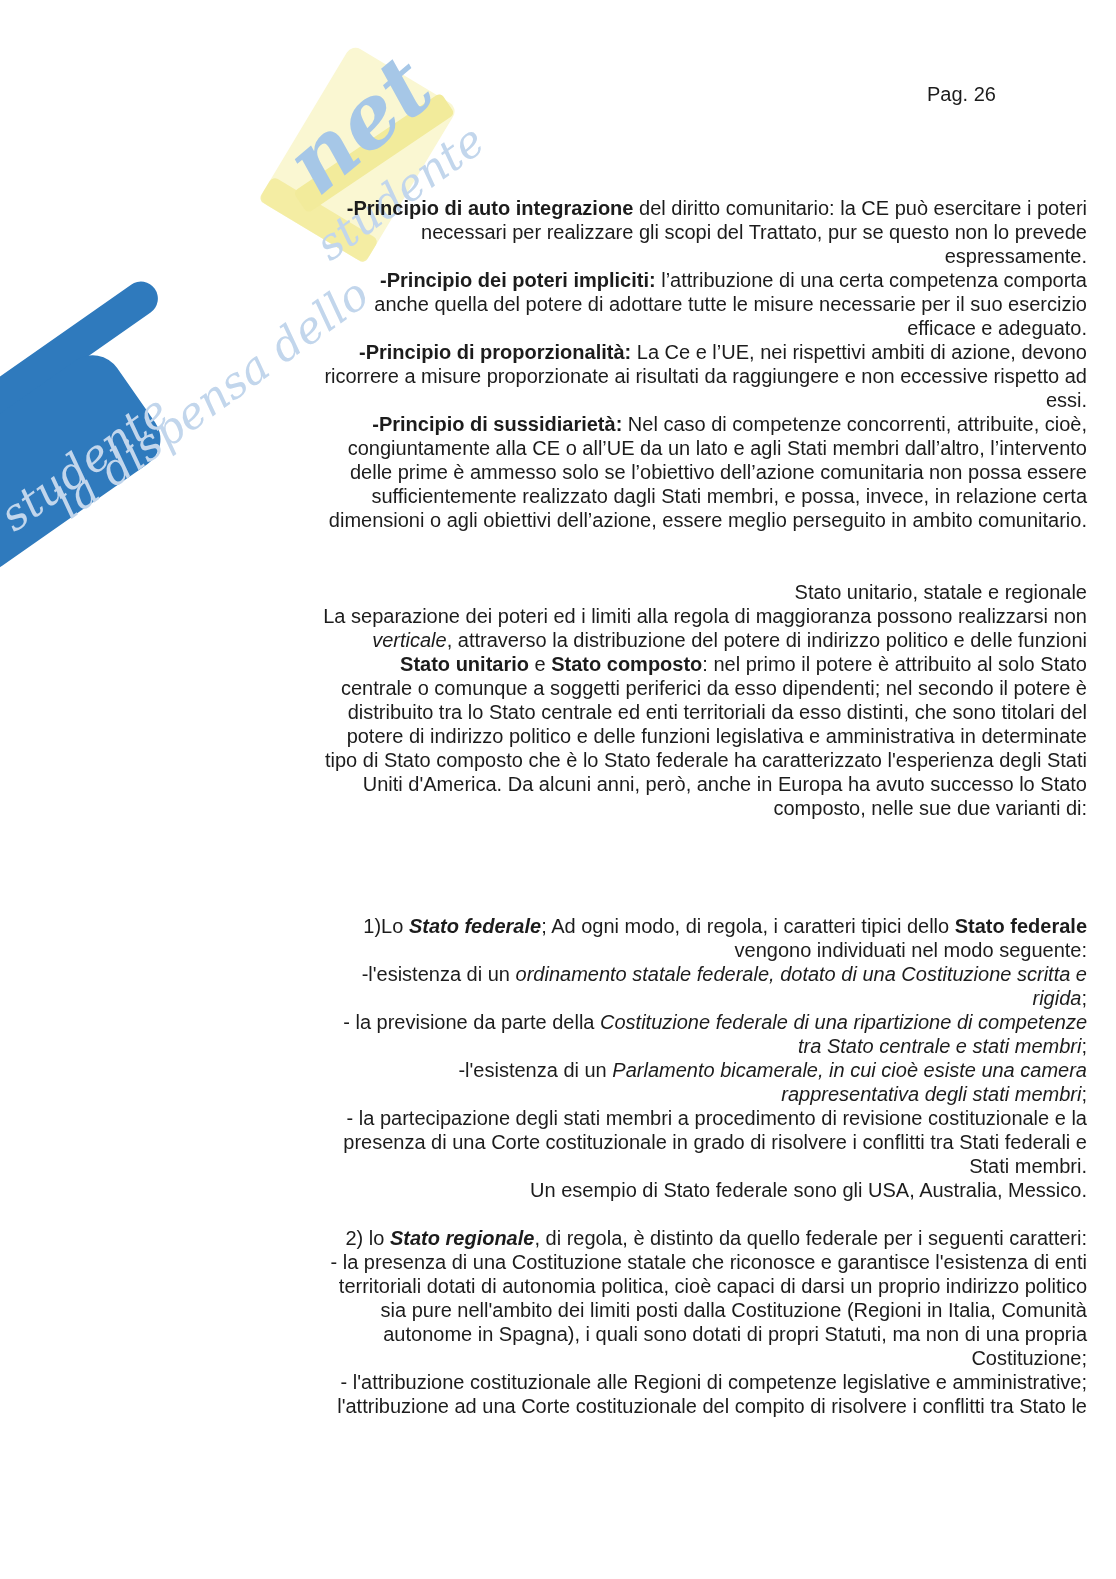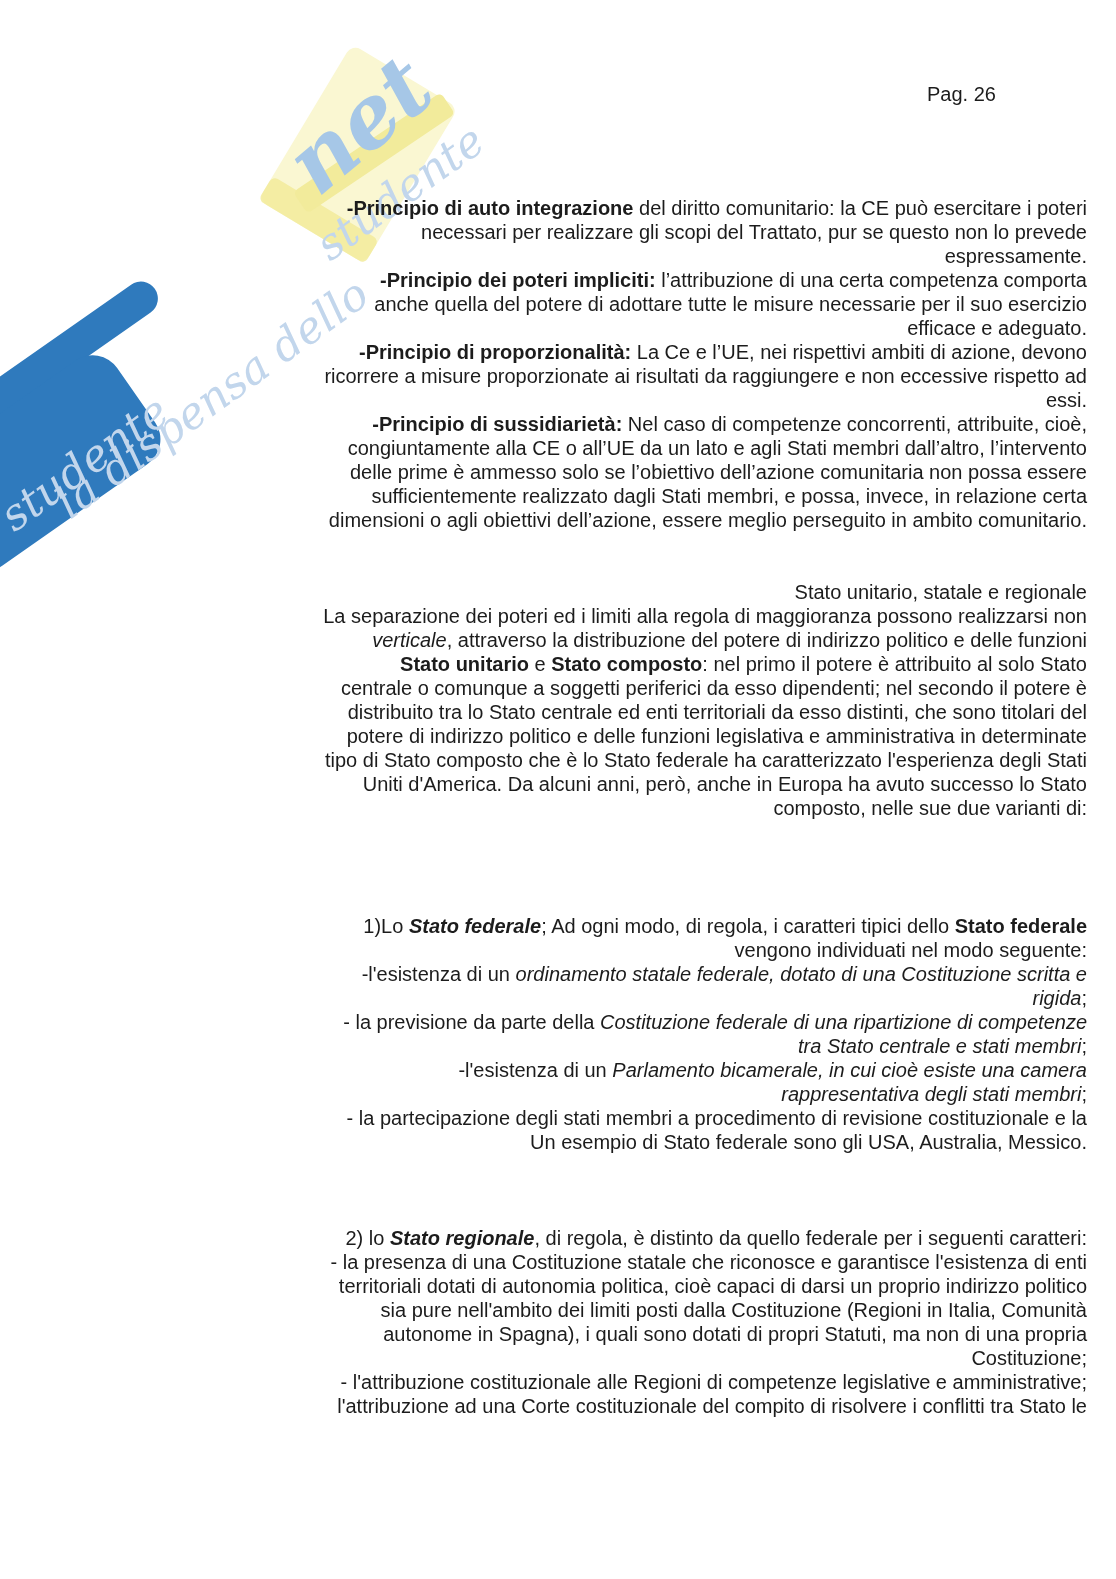--- a/index.html
+++ b/index.html
@@ -113,20 +113,22 @@
         <div class="block" style="top: 914px;">
           <div class="line"><span class="f-r"> 1)Lo </span><span class="f-bi">Stato federale</span><span class="f-r">; Ad ogni modo, di regola, i caratteri tipici dello </span><span class="f-b">Stato federale</span></div>
           <div class="line"><span class="f-r">vengono individuati nel modo seguente:</span></div>
           <div class="line"><span class="f-r">-l'esistenza di un </span><span class="f-i">ordinamento statale federale, dotato di una Costituzione scritta e</span></div>
           <div class="line"><span class="f-i">rigida</span><span class="f-r">;</span></div>
           <div class="line"><span class="f-r">- la previsione da parte della </span><span class="f-i">Costituzione federale di una ripartizione di competenze</span></div>
           <div class="line"><span class="f-i">tra Stato centrale e stati membri</span><span class="f-r">;</span></div>
           <div class="line"><span class="f-r">-l'esistenza di un </span><span class="f-i">Parlamento bicamerale, in cui cioè esiste una camera</span></div>
           <div class="line"><span class="f-i">rappresentativa degli stati membri</span><span class="f-r">;</span></div>
           <div class="line"><span class="f-r">- la partecipazione degli stati membri a procedimento di revisione costituzionale e la</span></div>
+          <div class="line"><span class="f-r">presenza di una Corte costituzionale in grado di risolvere i conflitti tra Stati federali e</span></div>
+          <div class="line"><span class="f-r">Stati membri.</span></div>
           <div class="line"><span class="f-r">Un esempio di Stato federale sono gli USA, Australia, Messico.</span></div>
         </div>
         <div class="block" style="top: 1226px;">
           <div class="line"><span class="f-r">2) lo </span><span class="f-bi">Stato regionale</span><span class="f-r">, di regola, è distinto da quello federale per i seguenti caratteri:</span></div>
           <div class="line"><span class="f-r">- la presenza di una Costituzione statale che riconosce e garantisce l'esistenza di enti</span></div>
           <div class="line"><span class="f-r">territoriali dotati di autonomia politica, cioè capaci di darsi un proprio indirizzo politico</span></div>
           <div class="line"><span class="f-r">sia pure nell'ambito dei limiti posti dalla Costituzione (Regioni in Italia, Comunità</span></div>
           <div class="line"><span class="f-r">autonome in Spagna), i quali sono dotati di propri Statuti, ma non di una propria</span></div>
           <div class="line"><span class="f-r">Costituzione;</span></div>
           <div class="line"><span class="f-r">- l'attribuzione costituzionale alle Regioni di competenze legislative e amministrative;</span></div>

